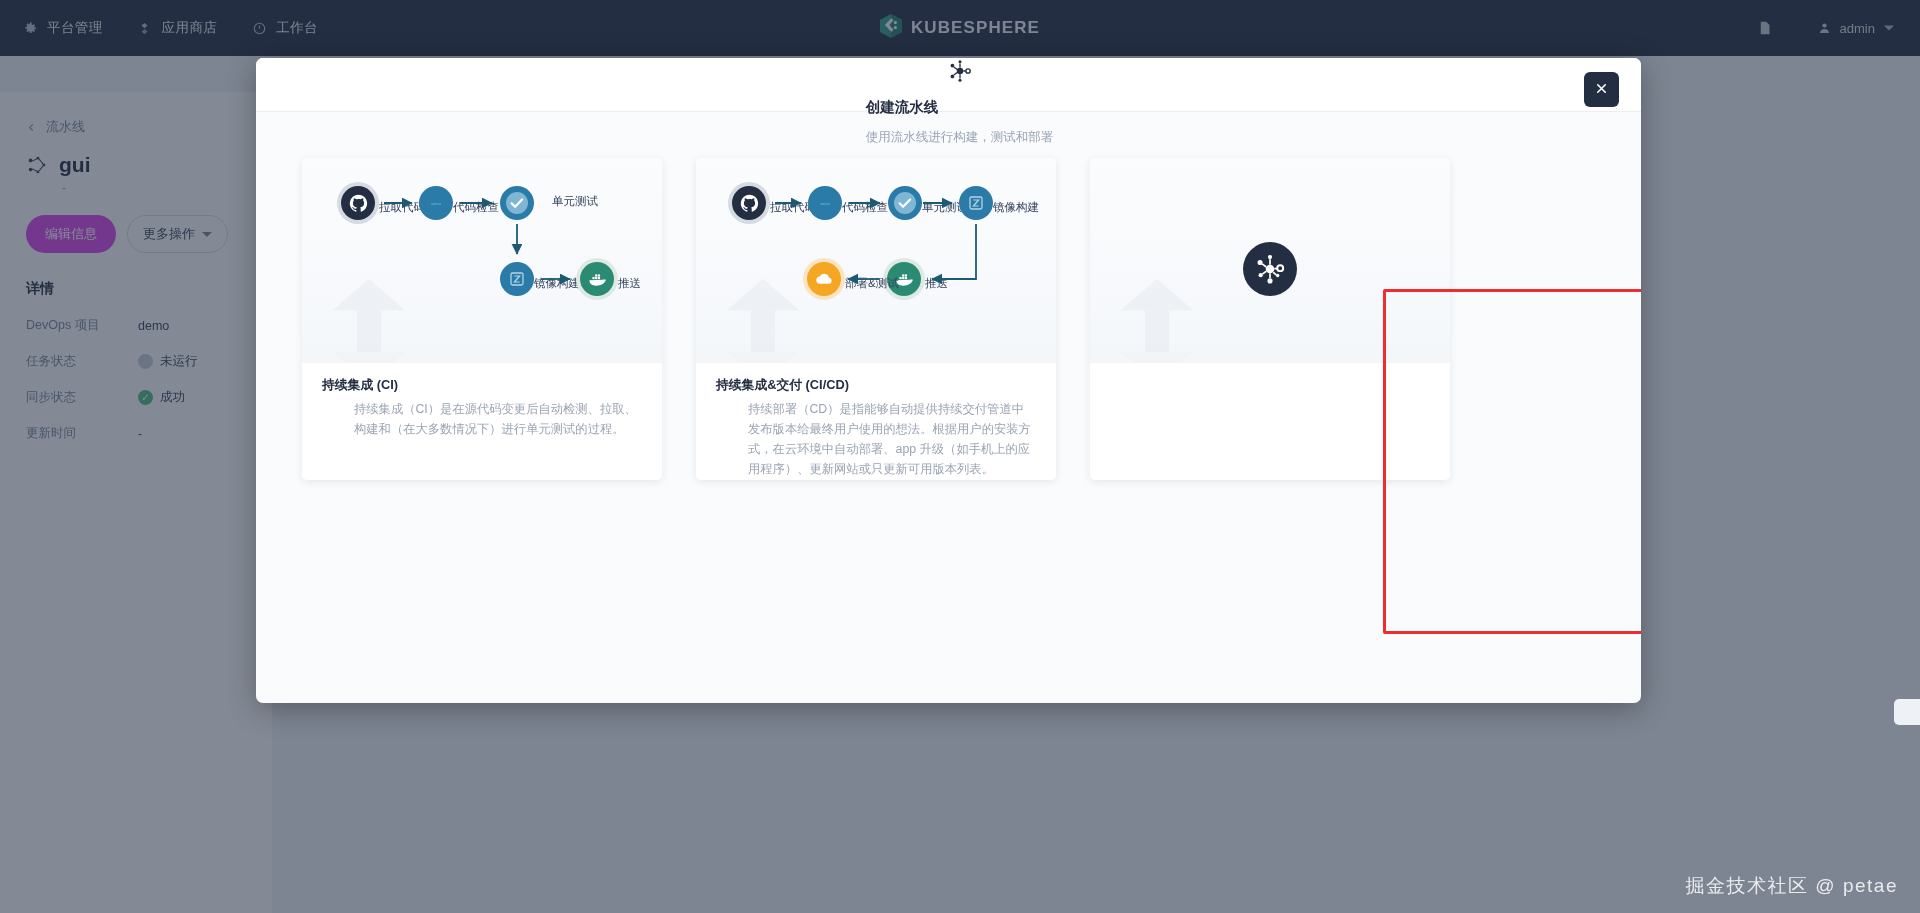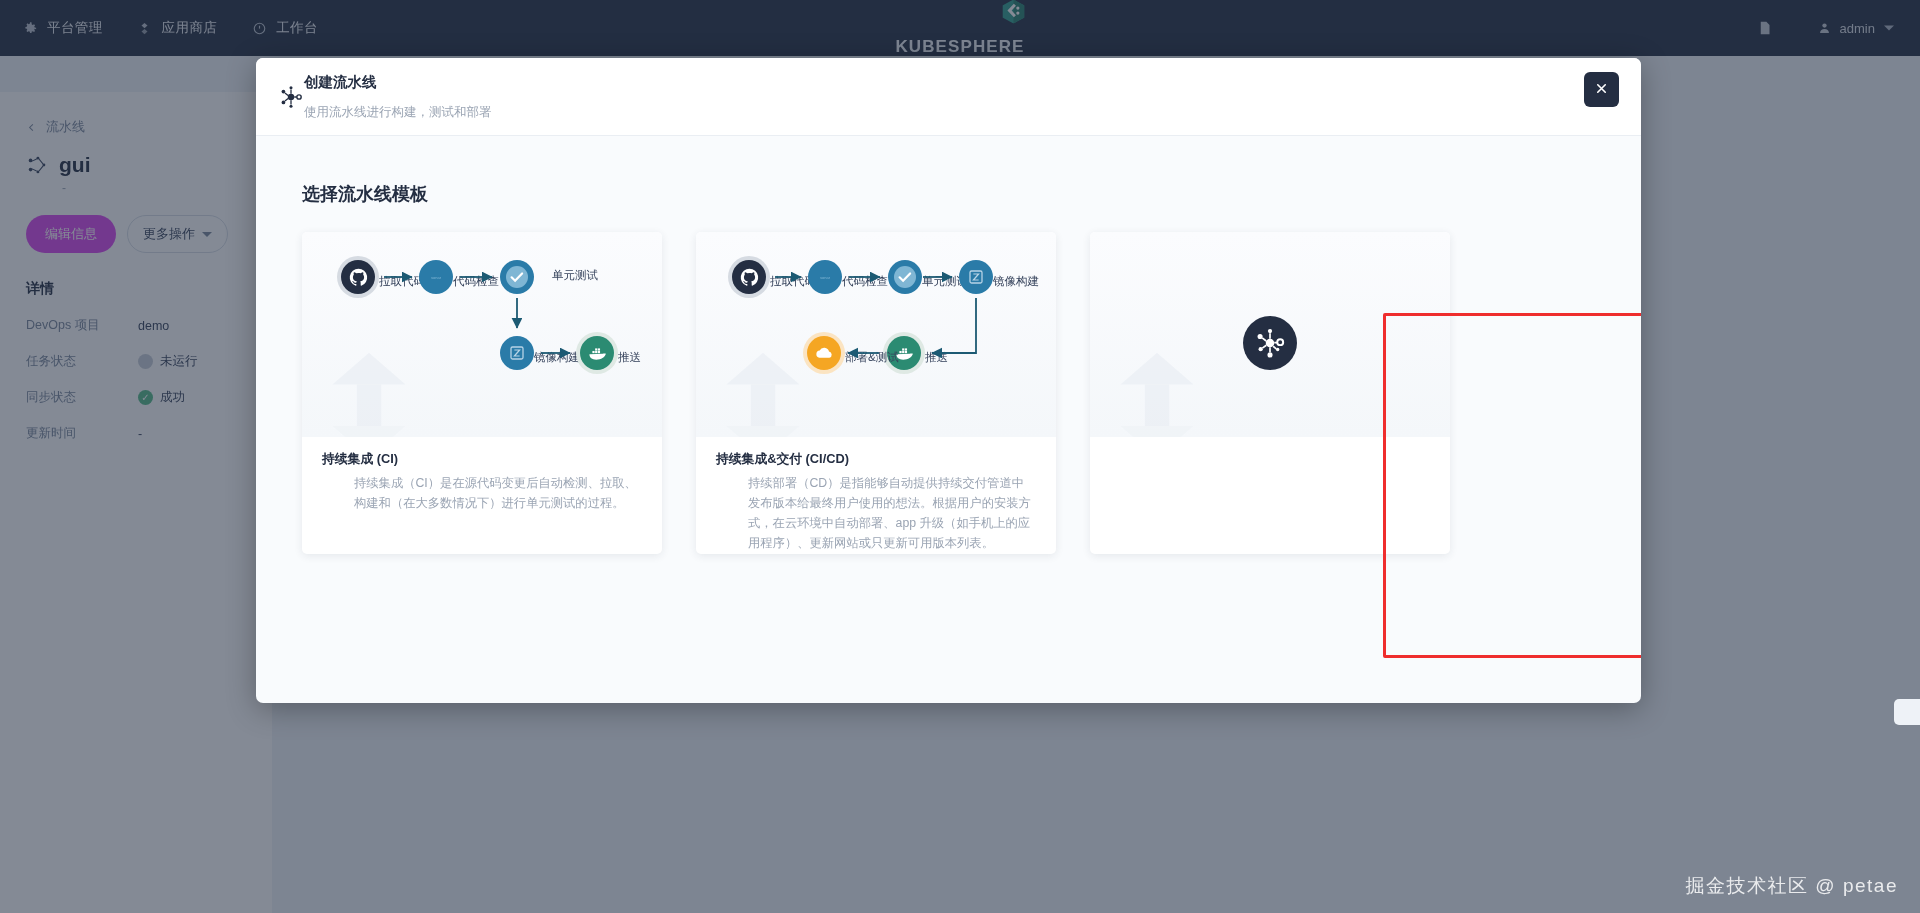--- a/index.html
+++ b/index.html
@@ -22,21 +22,21 @@
   .nav-item { display: flex; align-items: center; gap: 9px; cursor: pointer; }
   .nav-ico {
     width: 16px; height: 16px; display: inline-flex;
     align-items: center; justify-content: center; color: #b8c0cc;
   }
   .nav-ico svg { display: block; }
   .nav-label { font-size: 13.5px; color: #eaeef3; letter-spacing: .4px; }
 
   .brand {
     position: absolute; left: 50%; top: 50%; transform: translate(-50%, -50%);
-    display: flex; align-items: flex-end; gap: 9px; flex-direction: column;
+    display: flex; align-items: center; gap: 9px;
   }
   .brand-name {
     font-size: 17px; font-weight: bold; color: #eff4f9; letter-spacing: 1.1px;
   }
   .topbar-right {
     position: absolute; right: 26px; top: 50%; transform: translateY(-50%);
     display: flex; align-items: center; gap: 46px;
   }
   .doc-ico { color: #c3cad4; display: flex; }
   .user-box { display: flex; align-items: center; gap: 9px; cursor: pointer; }
@@ -84,22 +84,22 @@
   
   .overlay { position: absolute; inset: 0; background: rgba(36,46,66,.56); }
 
   .modal {
     position: absolute; left: 256px; top: 58px;
     width: 1385px; height: 645px;
     background: #f9fbfd; border-radius: 7px; overflow: hidden;
     box-shadow: 0 6px 30px rgba(0,0,0,.30);
   }
   .modal-head {
-    height: 78px; background: #fff; border-bottom: 1px solid #eaeef3;
-    display: flex; align-items: center; padding-left: 22px; 
+    height: 54px; background: #fff; border-bottom: 1px solid #eaeef3;
+    display: flex; align-items: center; padding-left: 22px; gap: 14px; flex-direction: column;
   }
   .modal-head-ico { color: #242e42; display: flex; }
   .modal-title { font-size: 14.5px; font-weight: bold; color: #242e42; }
   .modal-sub { font-size: 12.5px; color: #9aa4b3; margin-top: 12px; }
   .modal-close {
     position: absolute; right: 22px; top: 14px; width: 35px; height: 35px;
     border-radius: 6px; background: #242e42; border: none; cursor: pointer;
     display: flex; align-items: center; justify-content: center; color: #fff;
   }
   .modal-body { padding: 46px 46px 0 46px; position: relative; height: 583px; }
@@ -318,21 +318,20 @@
       <button class="modal-close">
         <span>
           <svg width="15" height="15" viewBox="0 0 24 24" fill="none" stroke="currentColor" stroke-width="2.6" stroke-linecap="round">
             <path d="M6 6l12 12M18 6L6 18"></path>
           </svg>
         </span>
       </button>
     </div>
 
     <div class="modal-body">
-      <div class="section-title">选择流水线模板</div>
 
       <div class="cards">
 
         <div class="card">
           <div class="card-canvas">
             <svg class="ghost" viewBox="0 0 100 100">
               <path d="M20 34h60L50 8z" fill="#e7ecf2"></path>
               <path d="M40 34h20v34H40z" fill="#e7ecf2"></path>
               <path d="M20 68h60L50 94z" fill="#eef2f6"></path>
             </svg>

